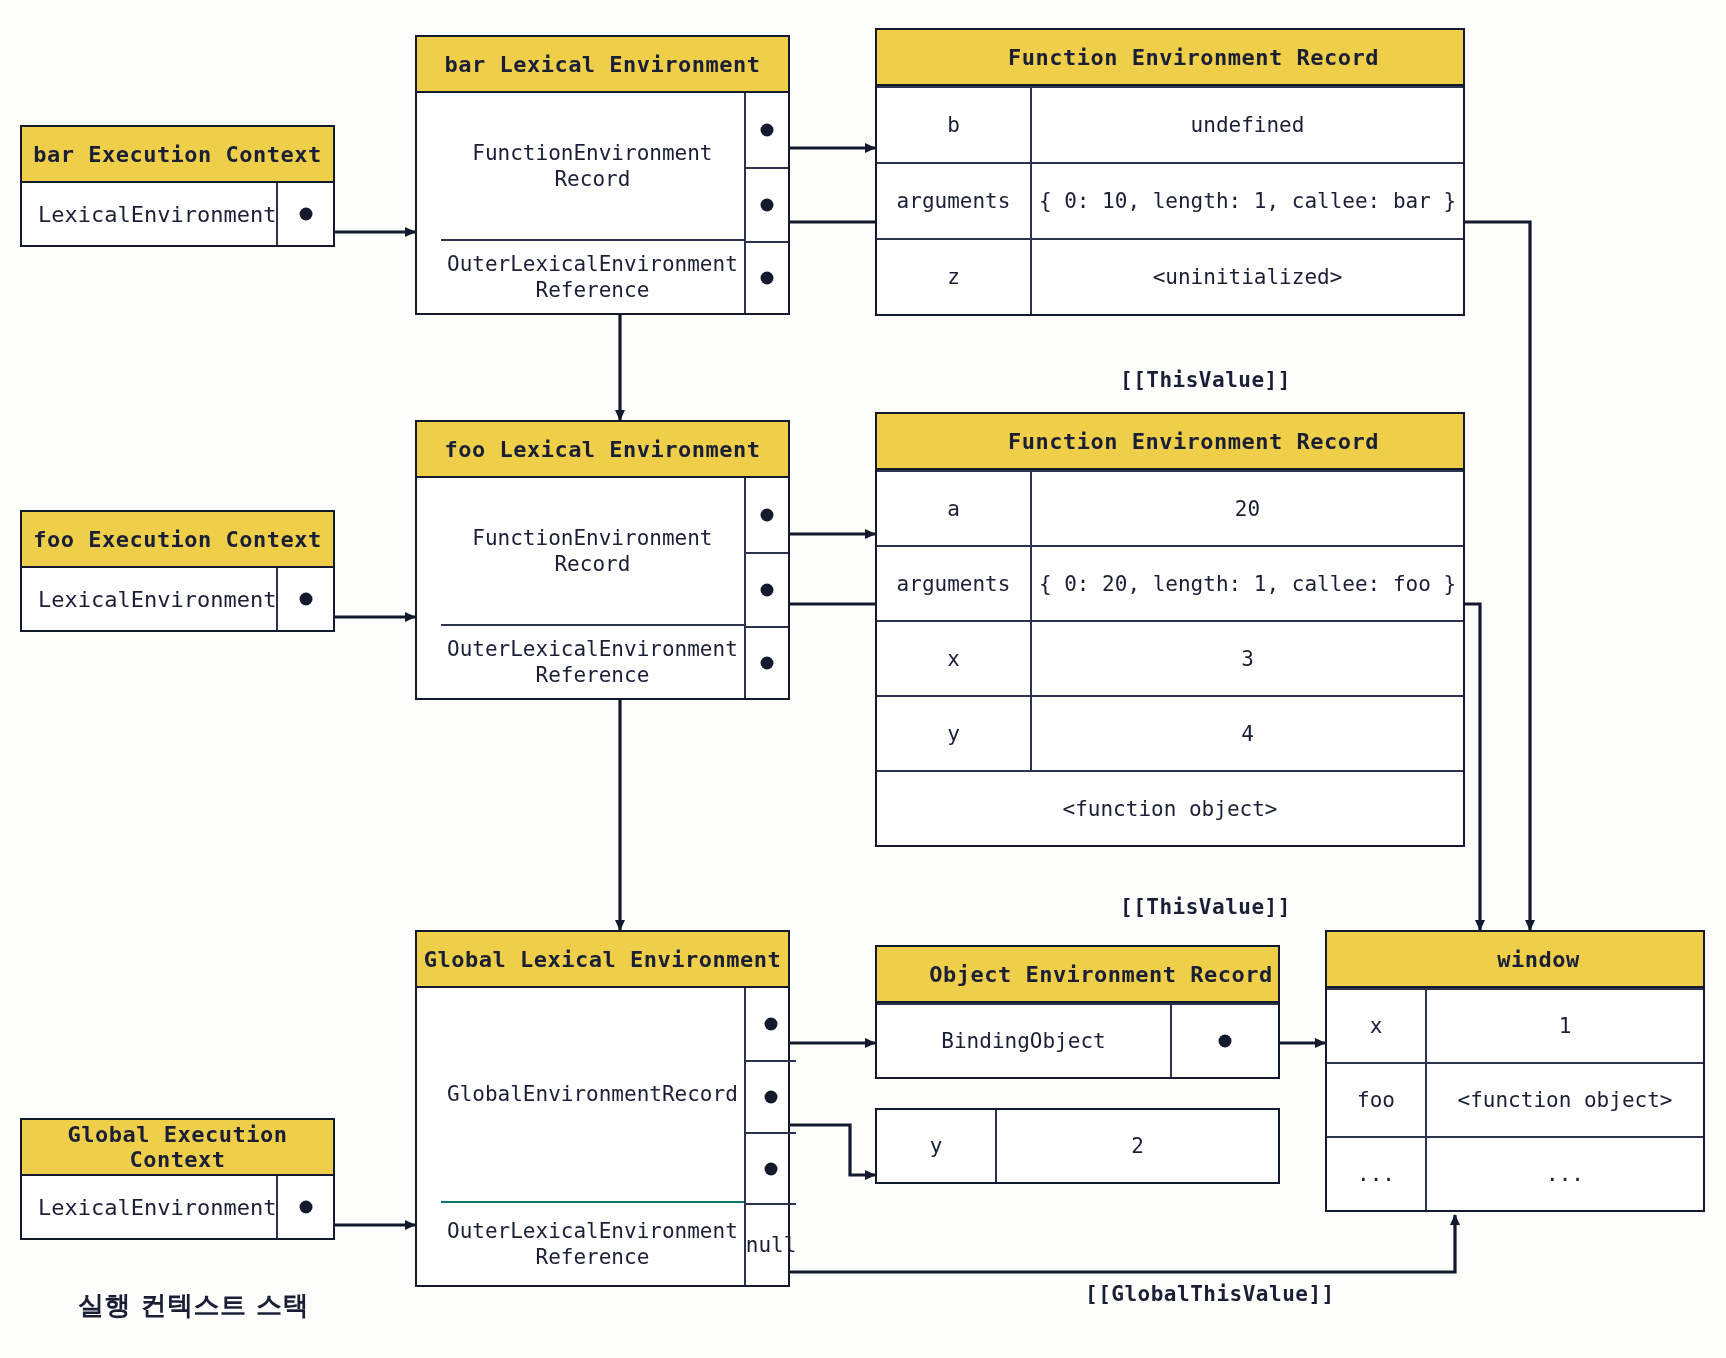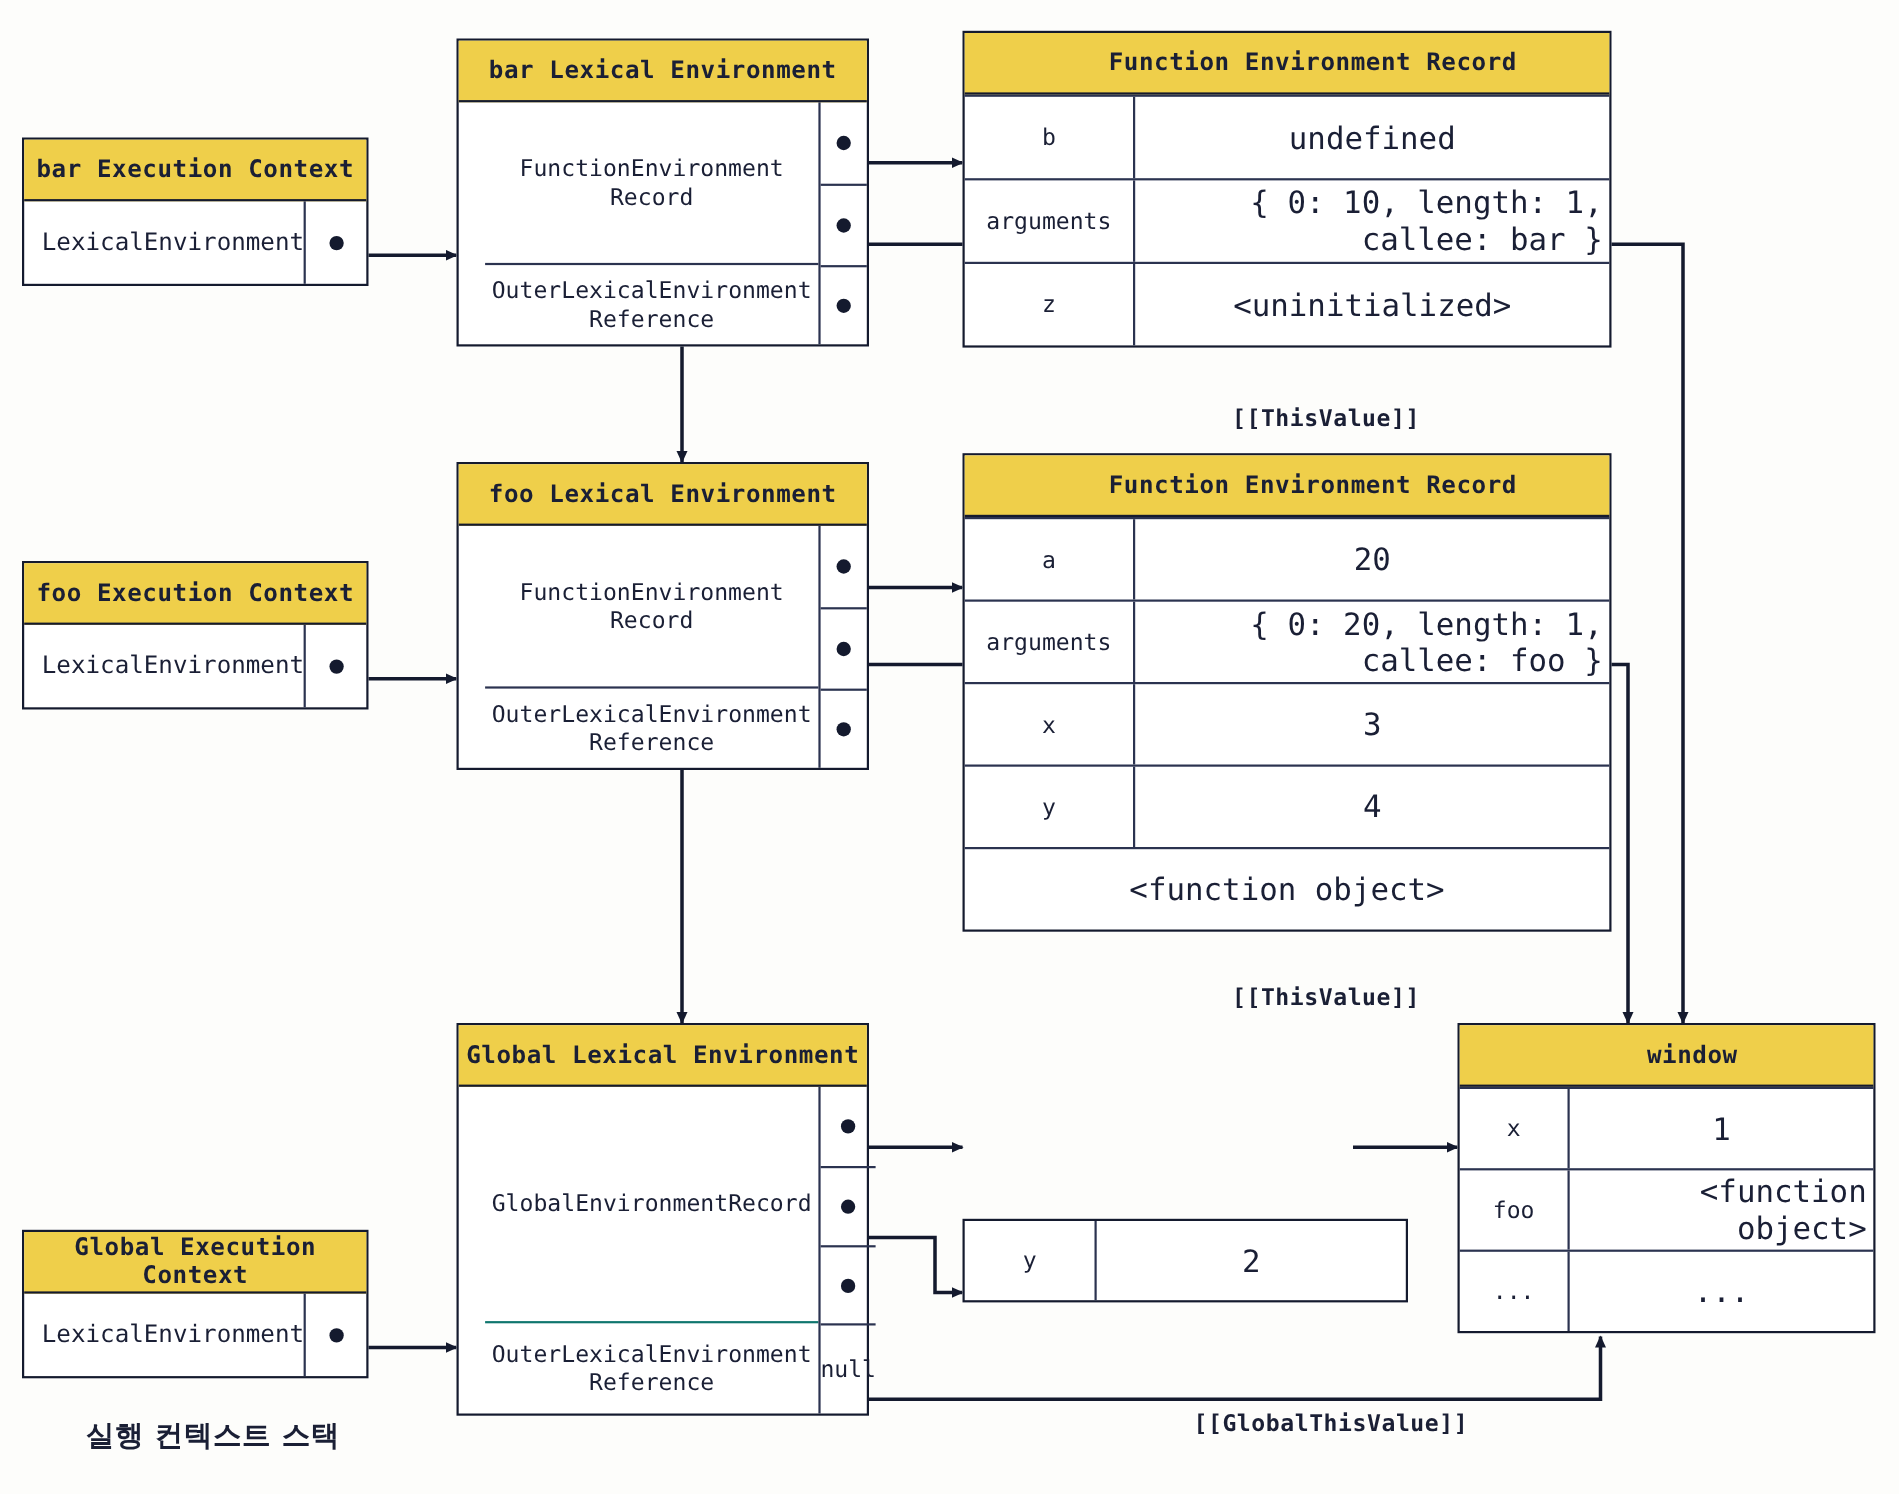--- a/index.html
+++ b/index.html
@@ -21,40 +21,40 @@
   .ptrslot + .ptrslot{border-top:2px solid #2b3350;}
   .dot{position:absolute;width:13px;height:13px;border-radius:50%;background:#141a2e;
        left:50%;top:50%;transform:translate(-50%,-50%);}
   .lbl{position:absolute;font-weight:bold;font-size:21px;letter-spacing:.5px;white-space:nowrap;}
   .kolabel{position:absolute;font-family:"DejaVu Sans","Liberation Sans",sans-serif;
            font-weight:bold;font-size:26px;letter-spacing:.5px;white-space:nowrap;}
 
   
   .ec{width:315px;}
   .ec .hdr{height:56px;font-size:22px;}
-  .ec .body{display:flex;height:75px;}
+  .ec .body{display:flex;height:62px;}
   .ec .body .name{flex:1;display:flex;align-items:center;padding-left:16px;font-size:22px;}
   .ec .body .pslot{width:76px;border-left:2px solid #2b3350;position:relative;}
 
   
   .le{width:375px;}
   .le .hdr{height:56px;font-size:22px;}
   .le .main{display:flex;}
   .le .labels{flex:1;padding-left:24px;}
   .le .lrow{display:flex;align-items:center;justify-content:center;text-align:center;
             font-size:21px;line-height:1.25;padding:4px 6px;box-sizing:border-box;}
   .le .pcol{width:86px;border-left:2px solid #2b3350;display:flex;flex-direction:column;}
 
   
   .tbl .hdr{height:56px;font-size:22px;padding-left:47px;}
   .tbl .trow{display:flex;border-top:2px solid #2b3350;}
   .tbl .trow:first-of-type{border-top:none;}
   .tbl .tk{display:flex;align-items:center;justify-content:center;font-size:21px;
            border-right:2px solid #2b3350;box-sizing:border-box;}
-  .tbl .tv{flex:1;display:flex;align-items:center;justify-content:center;font-size:28px;
+  .tbl .tv{flex:1;display:flex;align-items:center;justify-content:center;font-size:21px;
            box-sizing:border-box;text-align:right;padding:0 6px;}
 </style>
 </head>
 <body>
 
 <div id="stage">
 
   <svg class="wires" viewBox="0 0 1726 1358">
     <defs>
       <marker id="ah" markerWidth="12" markerHeight="12" refX="10" refY="5" orient="auto" markerUnits="userSpaceOnUse">
@@ -238,20 +238,29 @@
     </div>
     <div class="trow" style="height:73px;">
       <div class="tk" style="width:155px;">y</div>
       <div class="tv">4</div>
     </div>
     <div class="trow" style="height:73px;">
       <div class="tv">&lt;function object&gt;</div>
     </div>
   </div>
 
+  <div class="box tbl" style="left:875px;top:945px;width:405px;">
+    <div class="hdr">Object Environment Record</div>
+    <div class="trow" style="height:72px;">
+      <div class="tv" style="border-right:2px solid #2b3350;">BindingObject</div>
+      <div class="ptrslot" style="width:106px;">
+        <span class="dot"></span>
+      </div>
+    </div>
+  </div>
 
   <div class="box tbl" style="left:875px;top:1108px;width:405px;">
     <div class="trow" style="height:72px;">
       <div class="tk" style="width:120px;">y</div>
       <div class="tv">2</div>
     </div>
   </div>
 
   <div class="box tbl" style="left:1325px;top:930px;width:380px;">
     <div class="hdr">window</div>

